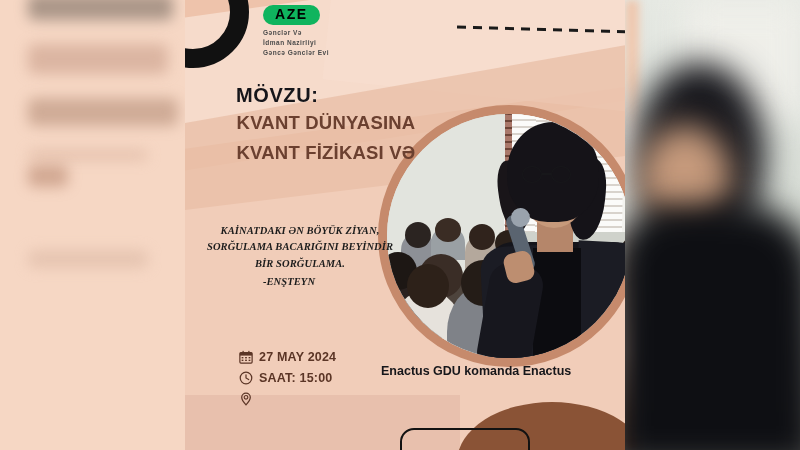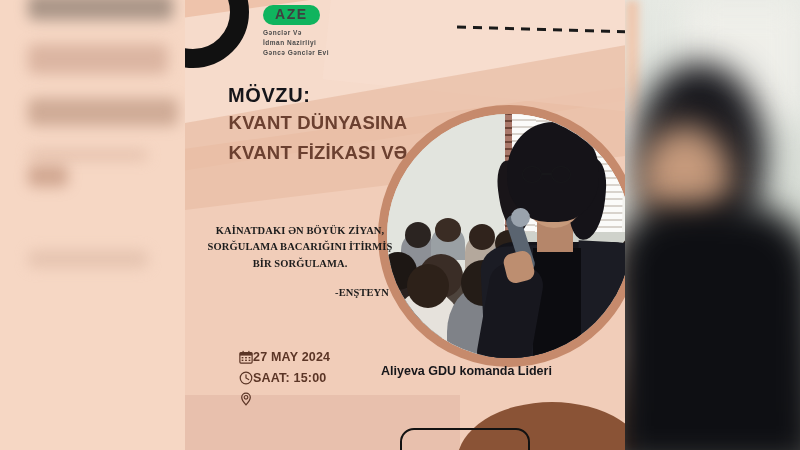--- a/index.html
+++ b/index.html
@@ -76,55 +76,55 @@
   
   .dashes {
     position:absolute; left:272px; top:28px; width:175px; height:3px;
     background:repeating-linear-gradient(90deg,#1a1a1a 0 9px,transparent 9px 16px);
     transform:rotate(1.6deg);
   }
 
   
   .logo { position:absolute; left:78px; top:5px; width:170px; }
   .pill {
-    display:inline-block; background:#0fb45e; color:#404040;
+    display:inline-block; background:#0fb45e; color:#000000;
     font-weight:700; font-size:14px; letter-spacing:1.6px;
     padding:2px 12px 3px; border-radius:11px; line-height:1.05;
   }
   .logo-sub {
     margin-top:3px; color:#4a4a4a; font-size:6.5px; line-height:1.55;
     letter-spacing:.5px; font-weight:600;
   }
   .logo-sub div { white-space:nowrap; }
 
   
-  .headline { position:absolute; left:0; top:84px; width:255px; text-align:center;padding-left:11px; }
+  .headline { position:absolute; left:8px; top:84px; width:255px; text-align:center;padding-left:11px; }
   .h-mov {
     color:#15151a; font-weight:800; font-size:20px; letter-spacing:.6px;
     text-align:left; padding-left:32px;
   }
   .h-line {
     color:#6b4030; font-weight:800; font-size:18.5px; letter-spacing:.2px;
     margin-top:7px; line-height:1.25;
   }
   .h-line.l2 { margin-top:4px; }
   .h-line.l3 { margin-top:4px; }
 
   
   .quote {
     position:absolute; left:4px; top:223px; width:222px;
     font-family:"Liberation Serif", serif;
     color:#1c1c1c; font-weight:700; font-size:10.5px;
-    line-height:1.55; text-align:center; letter-spacing:.1px;
-  }
-  .quote .attr { display:block; text-align:right; padding-right:22px; margin-top:13px; }
+    line-height:1.55; text-align:center; letter-spacing:.1px;font-style:italic;
+  }
+  .quote .attr { display:block; text-align:center; padding-right:22px; margin-top:2px; }
 
   
   .details { position:absolute; left:14px; top:350px; width:230px; color:#5b3526; }
-  .drow { display:flex; align-items:center; margin-bottom:7px;padding-left:40px; }
+  .drow { display:flex; align-items:center; gap:6px; margin-bottom:7px;padding-left:40px; }
   .drow .txt { font-weight:700; font-size:12.5px; letter-spacing:.2px; }
   .ic { width:14px; height:14px; flex:0 0 14px; }
 
   
   .photo-wrap {
     position:absolute; left:193px; top:105px; width:262px; height:262px;
     border-radius:50%;
     border:9px solid #c68a6c;
     overflow:hidden;
     background:#dfe2dc;
@@ -306,21 +306,21 @@
     </div>
 
     <div class="headline">
       <div class="h-mov">MÖVZU:</div>
       <div class="h-line l2">KVANT DÜNYASINA</div>
       <div class="h-line l1">KVANT FİZİKASI VƏ</div>
     </div>
 
     <div class="quote">
       <span>KAİNATDAKI ƏN BÖYÜK ZİYAN,</span><br>
-      <span>SORĞULAMA BACARIĞINI İTİRMİŞ</span><br>
+      <span>SORĞULAMA BACARIĞINI BEYİNDİR</span><br>
       <span>BİR SORĞULAMA.</span>
       <span class="attr">-ENŞTEYN</span>
     </div>
 
     <div class="details">
       <div class="drow">
         <svg class="ic" viewBox="0 0 16 16">
           <rect x="1" y="3" width="14" height="12" rx="1.2" fill="none" stroke="#5b3526" stroke-width="1.4"></rect>
           <rect x="1" y="3" width="14" height="3.4" fill="#5b3526"></rect>
           <rect x="4" y="1" width="1.4" height="3" fill="#5b3526"></rect>
@@ -345,17 +345,17 @@
       </div>
       <div class="drow">
         <svg class="ic" viewBox="0 0 16 16">
           <path d="M8 1.3c-2.7 0-4.9 2.1-4.9 4.8 0 3.5 4.9 8.6 4.9 8.6s4.9-5.1 4.9-8.6c0-2.7-2.2-4.8-4.9-4.8z" fill="none" stroke="#5b3526" stroke-width="1.4"></path>
           <circle cx="8" cy="6.1" r="2.1" fill="none" stroke="#5b3526" stroke-width="1.3"></circle>
         </svg>
       </div>
     </div>
 
     <div class="caption">
-      <div class="c2l">Aliyeva GDU komanda Lideri</div>
+      <div class="c2l">Enactus GDU komanda Enactus</div>
     </div>
 
   </div>
 </div>
 
 </body></html>

